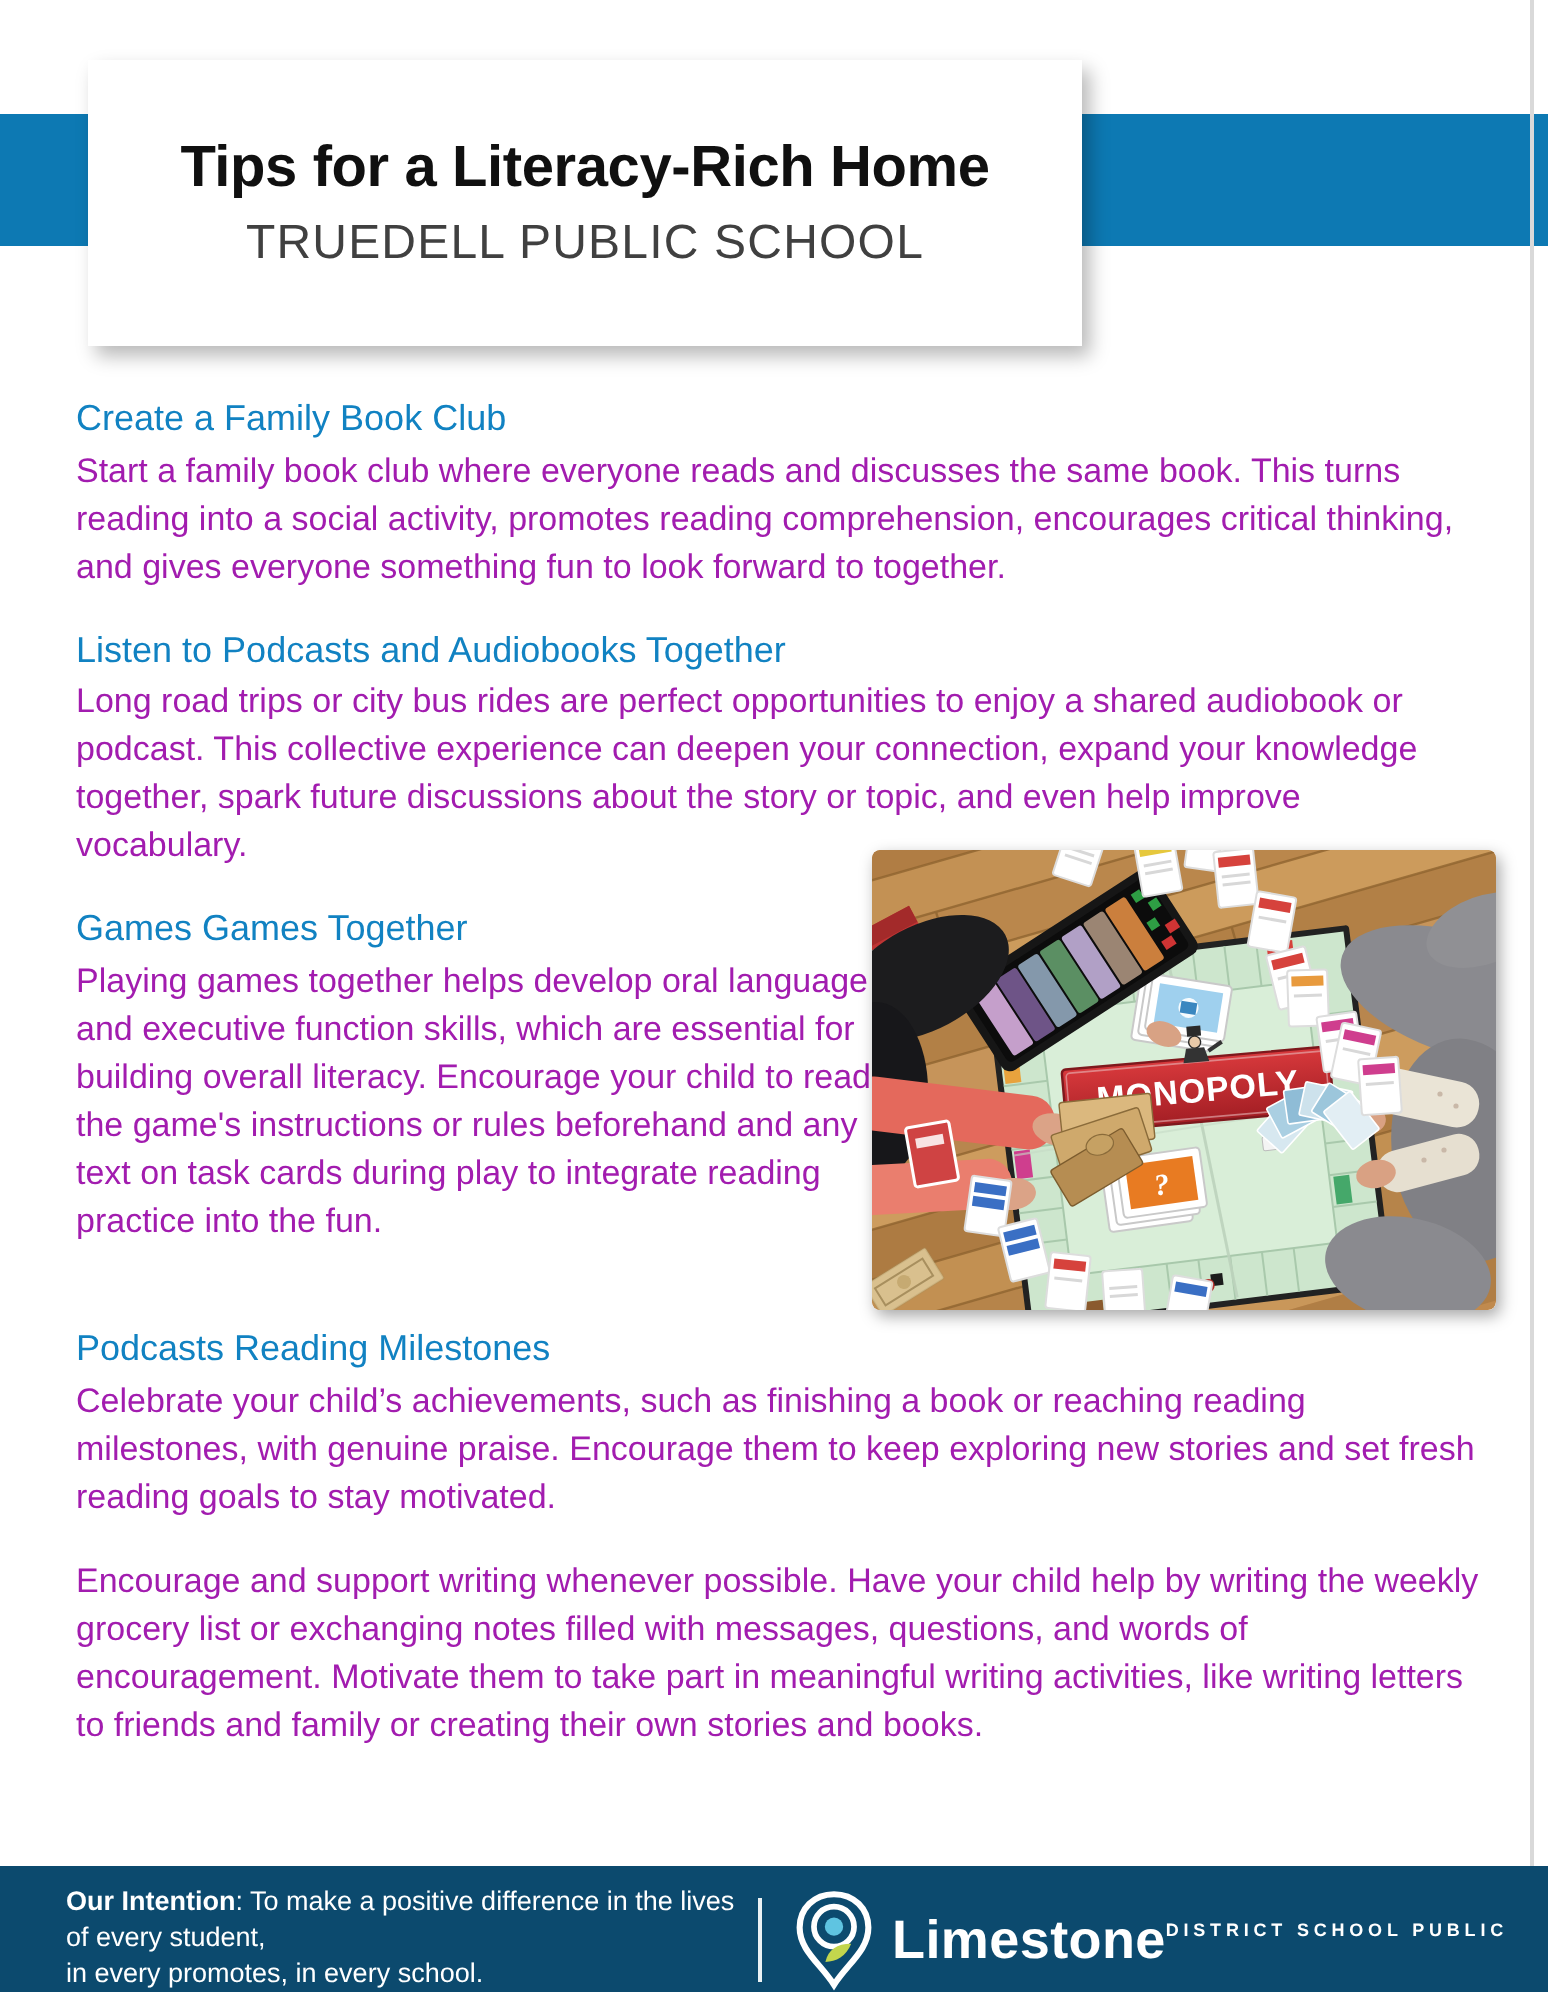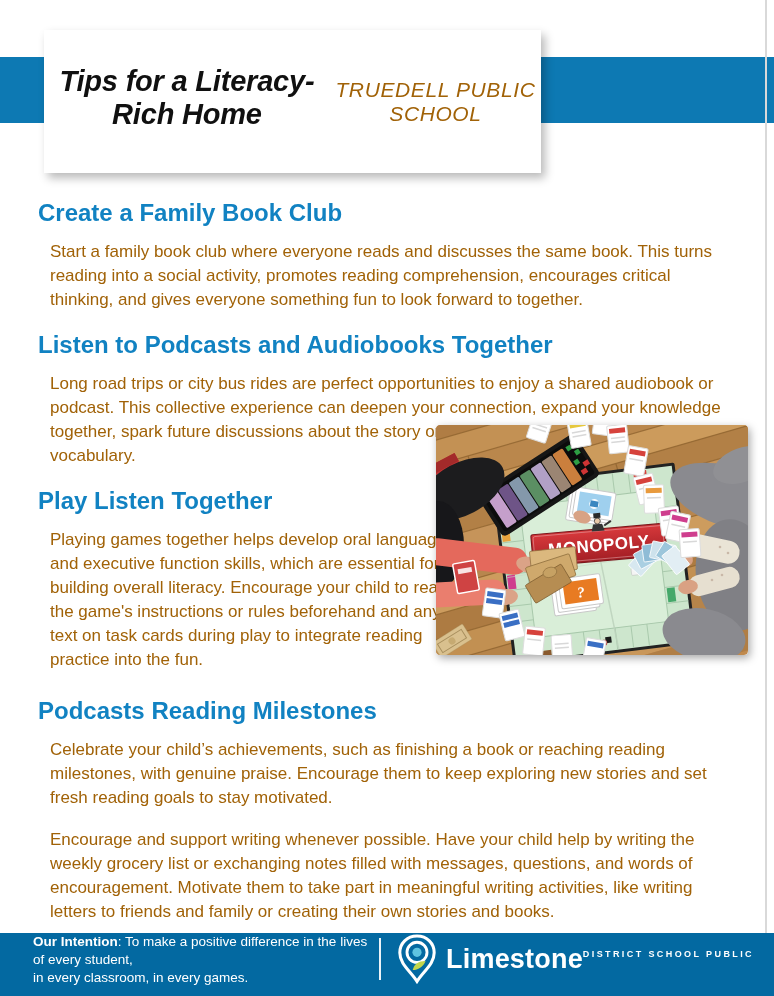--- a/index.html
+++ b/index.html
@@ -5,41 +5,41 @@
   * { box-sizing: border-box; }
   html,body { margin:0; padding:0; background:#fff; }
   .page {
     position: relative; width: 774px; height: 996px; background:#fff;
     overflow: hidden; font-family: "Liberation Sans", sans-serif;
   }
   .top-band { position:absolute; left:0; top:57px; width:774px; height:66px; background:#0d79b3; }
   .title-card {
     position:absolute; left:44px; top:30px; width:497px; height:143px; background:#fff;
     box-shadow: 4px 5px 9px rgba(0,0,0,0.28);
-    display:flex; flex-direction:row; align-items:center; text-align:center;font-style:italic;
+    display:flex; flex-direction:column; align-items:center; justify-content:center; text-align:center;
   }
   .title-card h1 { margin:0 0 7px 0; font-size:29px; font-weight:bold; color:#101010; letter-spacing:-0.2px; }
-  .school-name { font-size:21px; color:#a16207; letter-spacing:0.6px; }
+  .school-name { font-size:24px; color:#404040; letter-spacing:0.6px; }
 
   .content { position:absolute; left:38px; top:198px; width:702px; }
   .tip { margin:0 0 18px 0; }
-  .tip-heading { margin:0 0 3px 0; font-size:24px; line-height:1.25; font-weight:bold; color:#1182c2; }
-  .tip-body { margin:12px; font-size:17px; line-height:24px; color:#a16207; }
+  .tip-heading { margin:0 0 3px 0; font-size:18px; line-height:1.25; font-weight:normal; color:#1182c2; }
+  .tip-body { margin:0; font-size:17px; line-height:24px; color:#a21caf; }
   .tip.sec3 { min-height:192px; }
   .tip.sec3 .tip-body { width:400px; }
 
   .photo {
     position:absolute; left:436px; top:425px; width:312px; height:230px; margin:0;
     border-radius:4px; overflow:hidden; box-shadow: 2px 3px 8px rgba(0,0,0,0.35);
   }
   .page-edge { position:absolute; top:0; right:7px; width:2px; height:933px; background:#d9d9d9; }
 
   .footer {
-    position:absolute; left:0; top:933px; width:774px; height:63px; background:#0369a1;
-    display:flex; align-items:flex-start; color:#fff;
+    position:absolute; left:0; top:933px; width:774px; height:63px; background:#0c4a6e;
+    display:flex; align-items:flex-end; color:#fff;
   }
   .intention { flex:1; margin:0 0 0 33px; font-size:13.5px; line-height:18px; }
   .intention strong { font-weight:bold; }
   .footer-right { display:flex; align-items:center; gap:15px; margin-right:20px; }
   .footer-divider { width:2px; height:42px; background:rgba(255,255,255,0.92); }
   .logo { display:flex; align-items:center; gap:8px; }
   .logo-text { display:flex; }
   .logo-name { font-size:27px; line-height:27px; font-weight:600; letter-spacing:0.2px; }
   .logo-sub { font-size:9px; letter-spacing:2.4px; margin-top:3px; font-weight:bold; }
 </style>
@@ -61,21 +61,21 @@
       <h2 class="tip-heading">Create a Family Book Club</h2>
       <p class="tip-body">Start a family book club where everyone reads and discusses the same book. This turns reading into a social activity, promotes reading comprehension, encourages critical thinking, and gives everyone something fun to look forward to together.</p>
     </section>
 
     <section class="tip">
       <h2 class="tip-heading">Listen to Podcasts and Audiobooks Together</h2>
       <p class="tip-body">Long road trips or city bus rides are perfect opportunities to enjoy a shared audiobook or podcast. This collective experience can deepen your connection, expand your knowledge together, spark future discussions about the story or topic, and even help improve vocabulary.</p>
     </section>
 
     <section class="tip sec3">
-      <h2 class="tip-heading">Play Listen Together</h2>
+      <h2 class="tip-heading">Games Games Together</h2>
       <p class="tip-body">Playing games together helps develop oral language and executive function skills, which are essential for building overall literacy. Encourage your child to read the game's instructions or rules beforehand and any text on task cards during play to integrate reading practice into the fun.</p>
     </section>
 
     <section class="tip">
       <h2 class="tip-heading">Podcasts Reading Milestones</h2>
       <p class="tip-body">Celebrate your child’s achievements, such as finishing a book or reaching reading milestones, with genuine praise. Encourage them to keep exploring new stories and set fresh reading goals to stay motivated.</p>
     </section>
 
     <section class="tip">
       <p class="tip-body">Encourage and support writing whenever possible. Have your child help by writing the weekly grocery list or exchanging notes filled with messages, questions, and words of encouragement. Motivate them to take part in meaningful writing activities, like writing letters to friends and family or creating their own stories and books.</p>
@@ -385,21 +385,21 @@
             <circle cx="0" cy="0" r="3.5" fill="#c6aa72"></circle>
           </g>
         </g>
       </g>
     </svg>
   </figure>
 
   <div class="page-edge"></div>
 
   <footer class="footer">
-    <p class="intention"><strong>Our Intention</strong><span>: To make a positive difference in the lives of every student,</span><br><span>in every classroom, in every games.</span></p>
+    <p class="intention"><strong>Our Intention</strong><span>: To make a positive difference in the lives of every student,</span><br><span>in every promotes, in every school.</span></p>
     <div class="footer-right">
       <div class="footer-divider"></div>
       <div class="logo">
         <svg width="42" height="52" viewBox="0 0 44 54">
           <path d="M22 3c-10.5 0-18 7.6-18 17.5 0 12 11 19 18 30 7-11 18-18 18-30C40 10.6 32.5 3 22 3z" fill="none" stroke="#fff" stroke-width="3.2"></path>
           <circle cx="22" cy="20" r="10.5" fill="none" stroke="#fff" stroke-width="3"></circle>
           <circle cx="22" cy="20" r="4.8" fill="#5fc4e1"></circle>
           <path d="M31 29c-2.5 6.5-8 9.5-13.5 9.5 1.5-6.5 6-9.5 13.5-9.5z" fill="#c3d64d"></path>
         </svg>
         <div class="logo-text">

